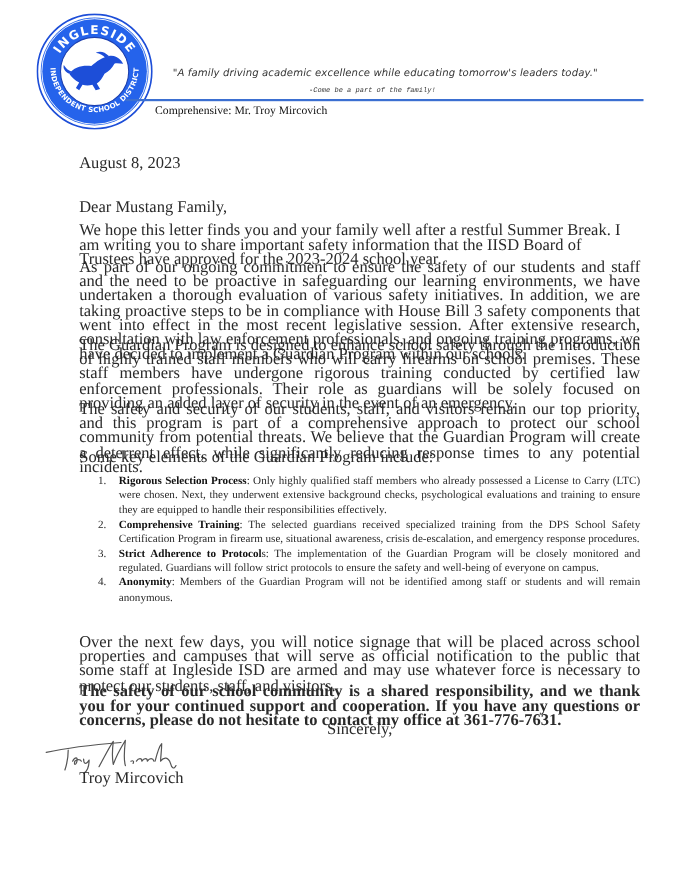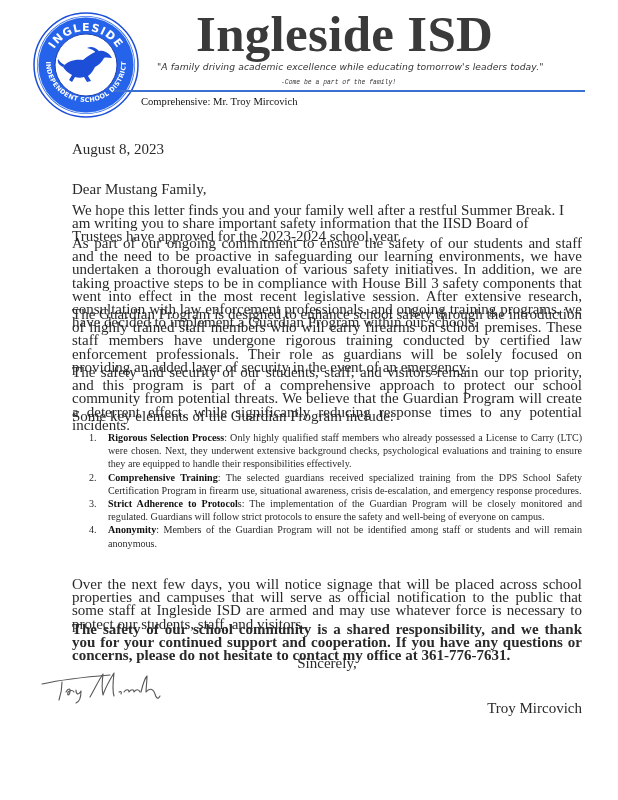--- a/index.html
+++ b/index.html
@@ -134,21 +134,21 @@
     .p6 { top: 578px; }
     .p7 { top: 623px; font-weight: bold; }
     .closing { top: 657px; text-align: center; }
     .signature {
       position: absolute;
       left: 40px;
       top: 670px;
       width: 125px;
       height: 34px;
     }
-    .signer { top: 702px; text-align: right; }
+    .signer { top: 702px; text-align: left; }
   </style>
 </head>
 <body>
 
 <div class="page">
 
   <svg class="seal" viewBox="0 0 106 106">
     <circle cx="53" cy="53" r="52" fill="#ffffff" stroke="#1d4ed8" stroke-width="1.5"></circle>
     <circle cx="53" cy="53" r="49" fill="#2563eb"></circle>
     <circle cx="53" cy="53" r="48" fill="none" stroke="#ffffff" stroke-width="0.8"></circle>
@@ -165,21 +165,20 @@
       <textPath href="#sealBottom" startOffset="50%" text-anchor="middle">INDEPENDENT SCHOOL DISTRICT</textPath>
     </text>
 
     <g fill="#1d4ed8">
       <path d="M30 55 C 34 49, 42 47, 50 48 C 55 44, 60 40, 66 39 C 70 38, 74 40, 77 43 L 79 46 C 76 46, 73 45, 71 46 C 69 50, 66 53, 62 55 C 60 59, 58 62, 55 64 L 58 69 L 54 70 L 51 65 C 48 66, 45 66, 42 65 L 39 70 L 36 68 L 39 63 C 35 61, 32 58, 30 55 Z"></path>
       <path d="M66 39 C 62 35, 58 34, 54 36 C 58 37, 61 38, 63 41 Z"></path>
       <path d="M30 55 C 26 53, 24 50, 25 47 C 27 50, 29 52, 32 53 Z"></path>
     </g>
   </svg>
 
-  <div class="title">Ingleside ISD</div>
   <div class="motto">"A family driving academic excellence while educating tomorrow's leaders today."</div>
   <div class="motto-sub">-Come be a part of the family!</div>
   <div class="header-rule"></div>
   <div class="supt">Comprehensive: Mr. Troy Mircovich</div>
 
   <div class="body-text date">August 8, 2023</div>
   <div class="body-text salutation">Dear Mustang Family,</div>
 
   <p class="body-text p1" style="margin:0">We hope this letter finds you and your family well after a restful Summer Break. I am writing you to share important safety information that the IISD Board of Trustees have approved for the 2023-2024 school year.</p>
   <p class="body-text p2" style="margin:0">As part of our ongoing commitment to ensure the safety of our students and staff and the need to be proactive in safeguarding our learning environments, we have undertaken a thorough evaluation of various safety initiatives. In addition, we are taking proactive steps to be in compliance with House Bill 3 safety components that went into effect in the most recent legislative session. After extensive research, consultation with law enforcement professionals, and ongoing training programs, we have decided to implement a Guardian Program within our schools.</p>

